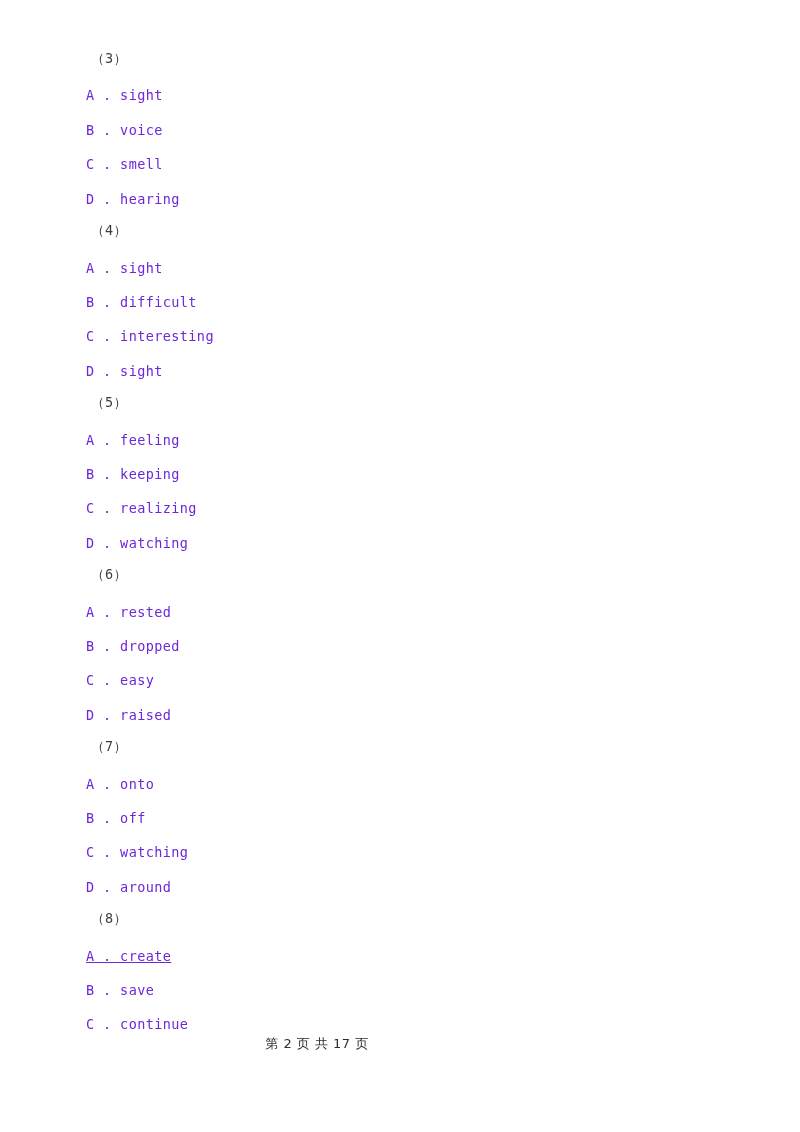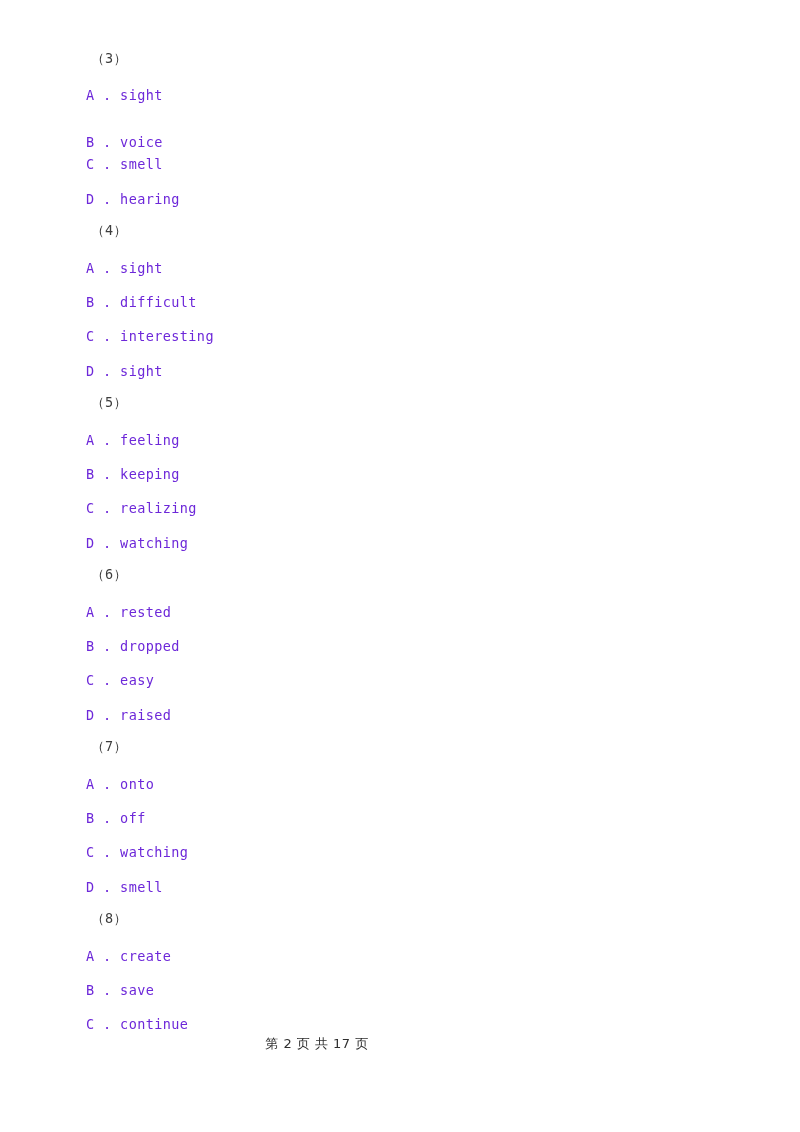--- a/index.html
+++ b/index.html
@@ -50,21 +50,21 @@
     letter-spacing: 0.5px;
   }
 </style>
 </head>
 <body>
 
 <div id="page">
   <div class="doc-body">
       <div class="line qnum" style="top: 51px;">（3）</div>
       <div class="line opt" style="top: 88px;">A . sight</div>
-      <div class="line opt" style="top: 135px;">B . voice</div>
+      <div class="line opt" style="top: 123px;">B . voice</div>
       <div class="line opt" style="top: 157px;">C . smell</div>
       <div class="line opt" style="top: 192px;">D . hearing</div>
       <div class="line qnum" style="top: 223px;">（4）</div>
       <div class="line opt" style="top: 261px;">A . sight</div>
       <div class="line opt" style="top: 295px;">B . difficult</div>
       <div class="line opt" style="top: 329px;">C . interesting</div>
       <div class="line opt" style="top: 364px;">D . sight</div>
       <div class="line qnum" style="top: 395px;">（5）</div>
       <div class="line opt" style="top: 433px;">A . feeling</div>
       <div class="line opt" style="top: 467px;">B . keeping</div>
@@ -72,20 +72,20 @@
       <div class="line opt" style="top: 536px;">D . watching</div>
       <div class="line qnum" style="top: 567px;">（6）</div>
       <div class="line opt" style="top: 605px;">A . rested</div>
       <div class="line opt" style="top: 639px;">B . dropped</div>
       <div class="line opt" style="top: 673px;">C . easy</div>
       <div class="line opt" style="top: 708px;">D . raised</div>
       <div class="line qnum" style="top: 739px;">（7）</div>
       <div class="line opt" style="top: 777px;">A . onto</div>
       <div class="line opt" style="top: 811px;">B . off</div>
       <div class="line opt" style="top: 845px;">C . watching</div>
-      <div class="line opt" style="top: 880px;">D . smell</div>
+      <div class="line opt" style="top: 880px;">D . around</div>
       <div class="line qnum" style="top: 911px;">（8）</div>
-      <div class="line opt" style="top: 949px;">A . create</div>
+      <div class="line opt" style="top: 949px; text-decoration: underline;">A . create</div>
       <div class="line opt" style="top: 983px;">B . save</div>
       <div class="line opt" style="top: 1017px;">C . continue</div>
     </div>
   <div class="footer">第 2 页 共 17 页</div>
 </div>
 
 </body></html>

